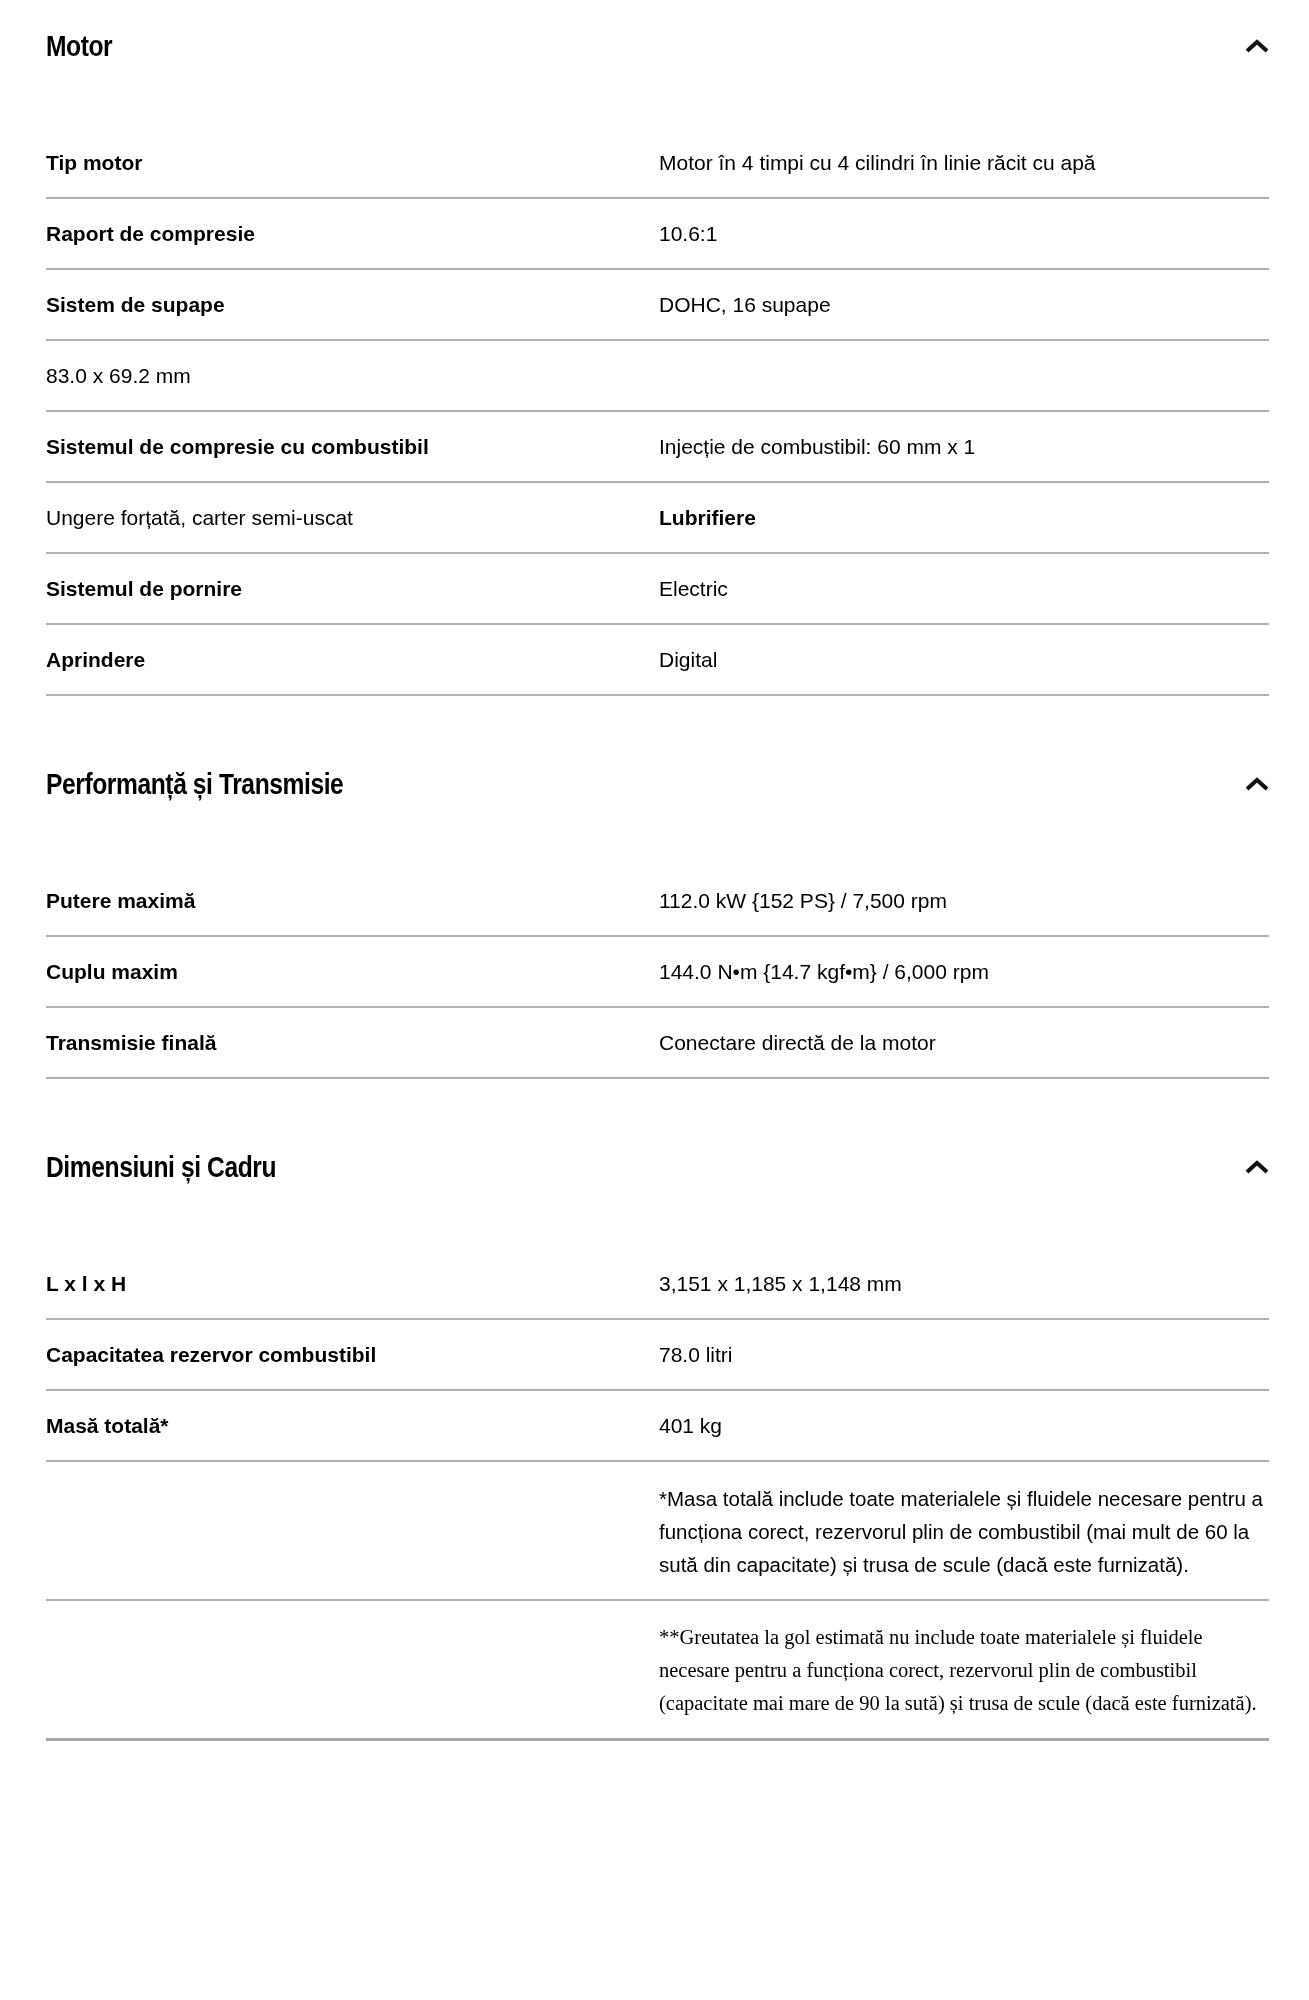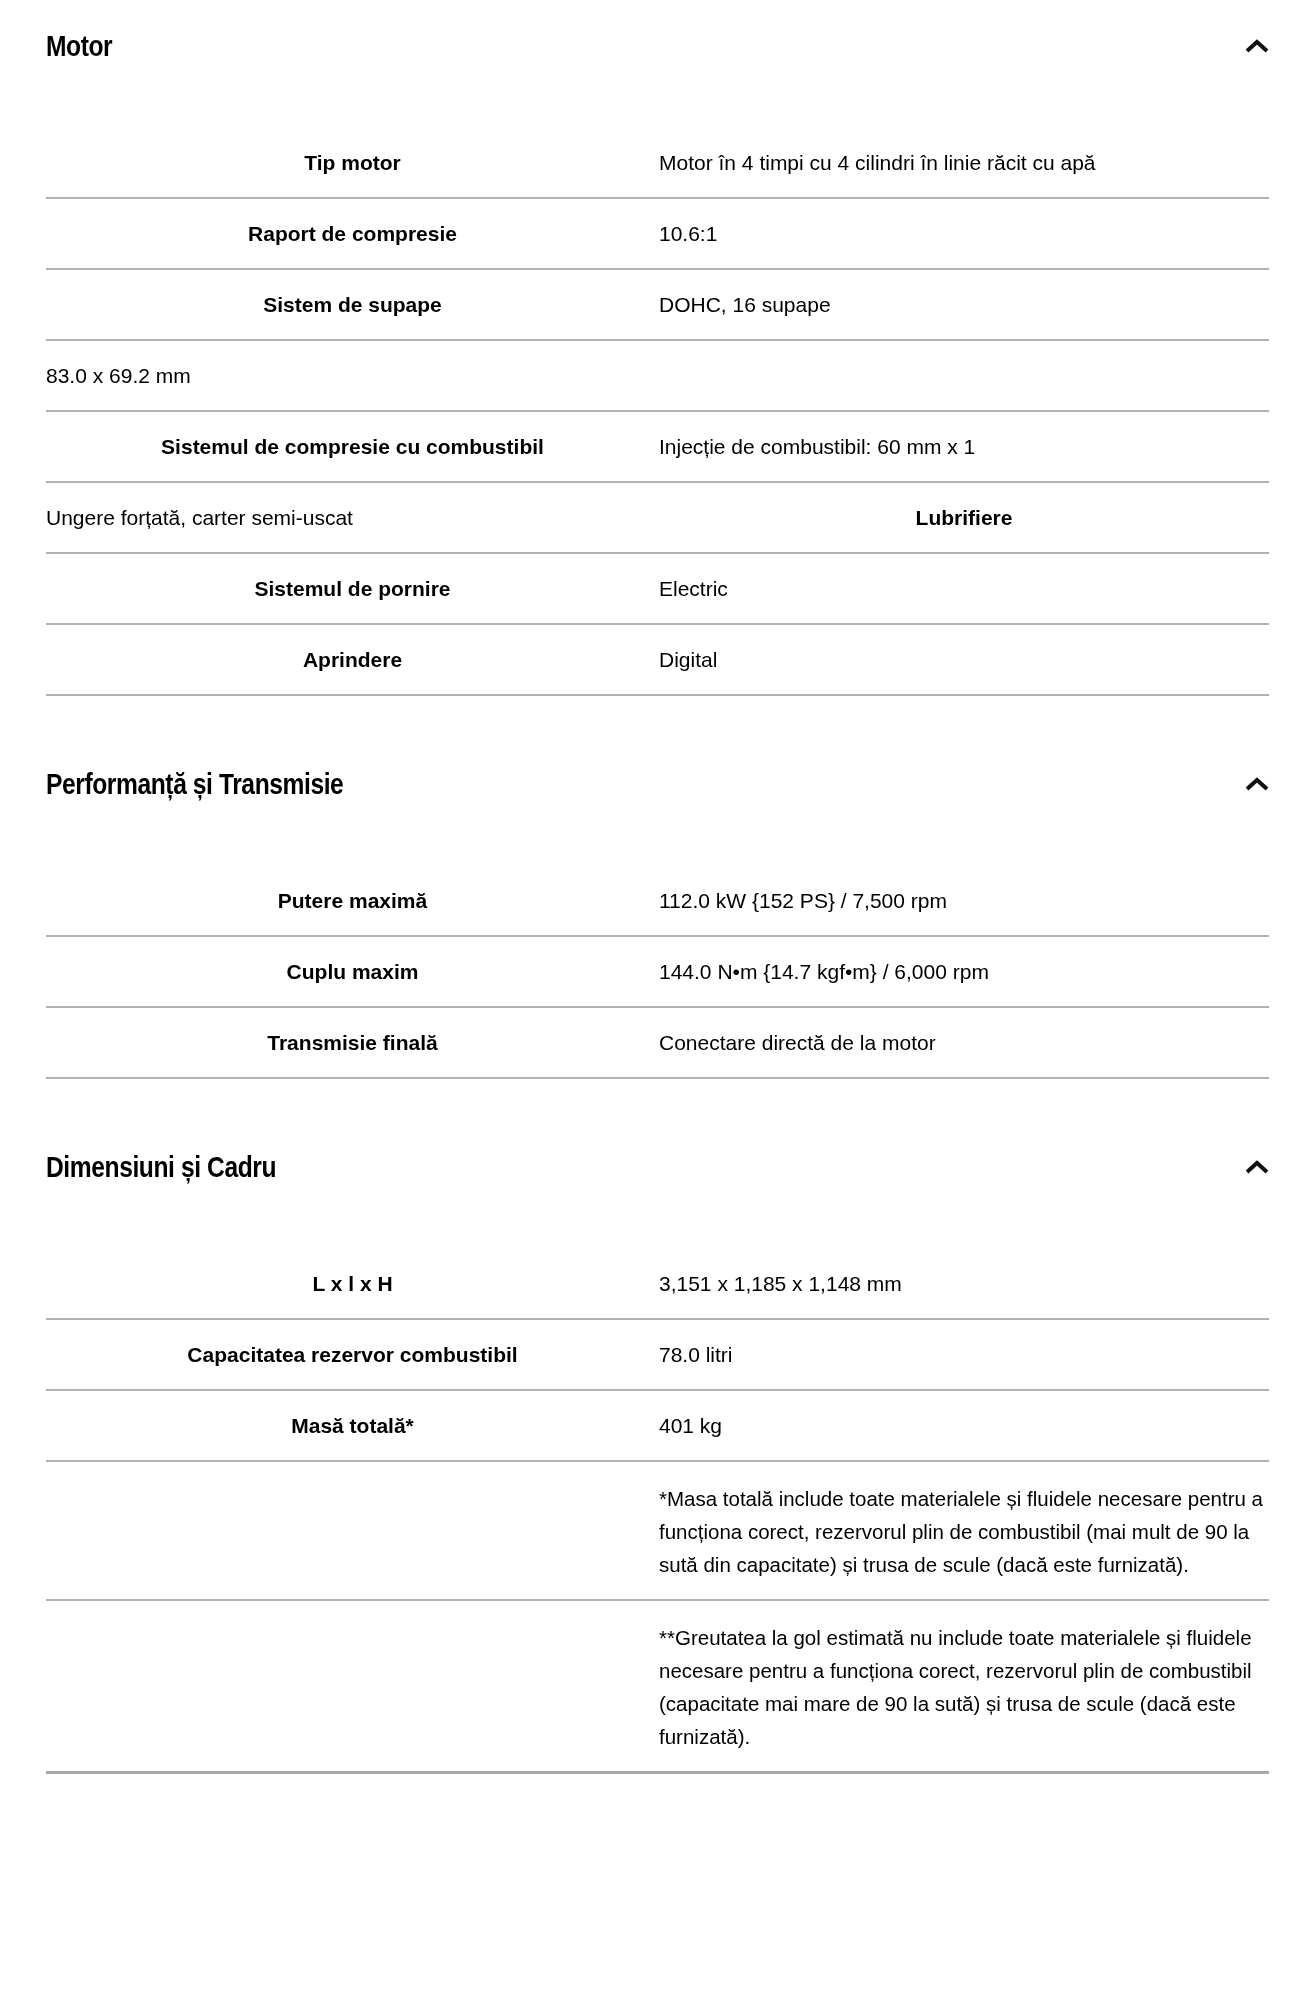--- a/index.html
+++ b/index.html
@@ -59,38 +59,38 @@
     display: grid;
     grid-template-columns: 613px 1fr;
     align-items: center;
     min-height: 71px;
     border-bottom: 2px solid #b1b1b1;
   }
   .cell.label {
     font-size: 21px;
     font-weight: bold;
     line-height: 1.3;
-    text-align: center;
   }
   .cell.value {
     font-size: 21px;
     line-height: 1.3;
   }
   .note-row {
     align-items: start;
   }
   .note {
     grid-column: 2;
     margin: 0;
     padding: 20px 0 18px 0;
     font-size: 20.5px;
     line-height: 33px;
   }
   .section:last-child .row:last-child {
     border-bottom: 3px solid #a8a8a8;
+    font-family: Liberation Serif, serif;
   }
 </style>
 </head>
 <body>
 
 <main class="specs">
     <section class="section">
     <header class="section-header">
       <h2 class="section-title">Motor</h2>
       <button type="button" class="collapse-btn">
@@ -174,21 +174,21 @@
         <div class="row">
     <div class="cell label">Capacitatea rezervor combustibil</div>
     <div class="cell value">78.0 litri</div>
   </div>
         <div class="row">
     <div class="cell label">Masă totală*</div>
     <div class="cell value">401 kg</div>
   </div>
         <div class="row note-row">
     <div class="cell label"></div>
-    <p class="cell note">*Masa totală include toate materialele și fluidele necesare pentru a funcționa corect, rezervorul plin de combustibil (mai mult de 90 la sută din capacitate) și trusa de scule (dacă este furnizată).</p>
+    <p class="cell note">*Masa totală include toate materialele și fluidele necesare pentru a funcționa corect, rezervorul plin de combustibil (mai mult de 60 la sută din capacitate) și trusa de scule (dacă este furnizată).</p>
   </div>
         <div class="row note-row">
     <div class="cell label"></div>
     <p class="cell note">**Greutatea la gol estimată nu include toate materialele și fluidele necesare pentru a funcționa corect, rezervorul plin de combustibil (capacitate mai mare de 90 la sută) și trusa de scule (dacă este furnizată).</p>
   </div>
       </div>
   </section>
   </main>
 
 </body></html>

